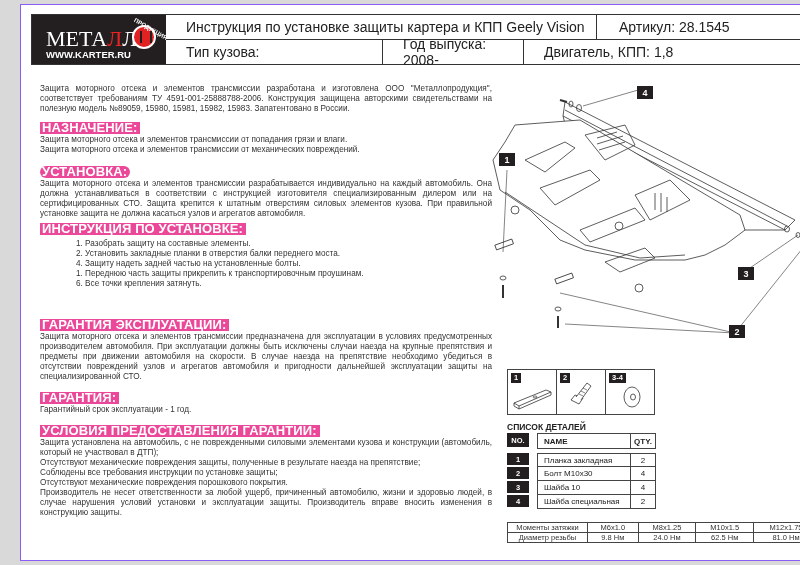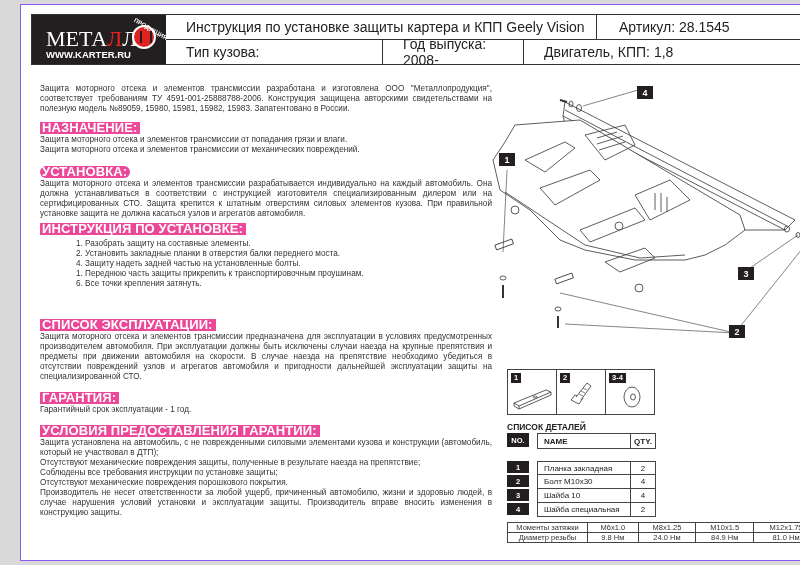--- a/index.html
+++ b/index.html
@@ -37,21 +37,21 @@
     
     .parts-images { position: absolute; left: 486px; top: 364px; width: 148px; height: 46px; border: 1px solid #444; display: flex; }
     .part-img { position: relative; flex: 1; border-right: 1px solid #444; }
     .part-img:last-child { border-right: none; }
     .part-tag { position: absolute; left: 3px; top: 3px; height: 10px; padding: 0 3px; background: #231f20; color: #fff; font-size: 7.5px; font-weight: bold; line-height: 10px; }
     .part-img svg { position: absolute; left: 0; top: 0; }
 
     .parts-title { position: absolute; left: 486px; top: 417px; font-size: 8.5px; font-weight: bold; color: #222; }
     .parts-table { position: absolute; left: 486px; top: 428px; width: 146px; }
     .prow { position: relative; height: 14px; margin-bottom: 0; }
-    .prow.head { height: 16px; margin-bottom: 12px; }
+    .prow.head { height: 16px; margin-bottom: 4px; }
     .pno { position: absolute; left: 0; top: 0; width: 22px; height: 12px; background: #231f20; color: #fff; font-size: 7.5px; font-weight: bold; display: flex; align-items: center; justify-content: center; }
     .prow.head .pno { height: 14px; }
     .pname, .pqty { position: absolute; top: 0; height: 14px; border: 1px solid #444; font-size: 8px; display: flex; align-items: center; }
     .prow.head .pname, .prow.head .pqty { height: 16px; font-weight: bold; border-width: 1px; }
     .pname { left: 30px; width: 93px; padding-left: 6px; border-right: none; }
     .pqty { left: 123px; width: 26px; justify-content: center; }
     .prow + .prow:not(.head) .pname, .prow + .prow:not(.head) .pqty { }
 
     .torque { position: absolute; left: 486px; top: 517px; width: 312px; border-collapse: collapse; font-size: 7.5px; color: #333; }
     .torque td { border: 1px solid #444; text-align: center; height: 10px; line-height: 9px; padding: 0 2px; }
@@ -92,21 +92,21 @@
 
     <div class="sec-title" style="margin-top:4px;">ИНСТРУКЦИЯ ПО УСТАНОВКЕ:</div>
     <div style="margin-top:3px;">
       <span class="list-item">1. Разобрать защиту на составные элементы.</span>
       <span class="list-item">2. Установить закладные планки в отверстия балки переднего моста.</span>
       <span class="list-item">4. Защиту надеть задней частью на установленные болты.</span>
       <span class="list-item">1. Переднюю часть защиты прикрепить к транспортировочным проушинам.</span>
       <span class="list-item">6. Все точки крепления затянуть.</span>
     </div>
 
-    <div class="sec-title" style="margin-top:30px;">СПИСОК ЭКСПЛУАТАЦИИ:</div>
+    <div class="sec-title" style="margin-top:30px;">ГАРАНТИЯ ЭКСПЛУАТАЦИИ:</div>
     <div class="para">Защита моторного отсека и элементов трансмиссии предназначена для эксплуатации в условиях предусмотренных производителем автомобиля. При эксплуатации должны быть исключены случаи наезда на крупные препятствия и предметы при движении автомобиля на скорости. В случае наезда на препятствие необходимо убедиться в отсутствии повреждений узлов и агрегатов автомобиля и пригодности дальнейшей эксплуатации защиты на специализированной СТО.</div>
 
     <div class="sec-title" style="margin-top:10px;">ГАРАНТИЯ:</div>
     <div>Гарантийный срок эксплуатации - 1 год.</div>
 
     <div class="sec-title" style="margin-top:10px;">УСЛОВИЯ ПРЕДОСТАВЛЕНИЯ ГАРАНТИИ:</div>
     <div class="para">Защита установлена на автомобиль, с не поврежденными силовыми элементами кузова и конструкции (автомобиль, который не участвовал в ДТП);</div>
     <div>Отсутствуют механические повреждения защиты, полученные в результате наезда на препятствие;</div>
     <div>Соблюдены все требования инструкции по установке защиты;</div>
     <div>Отсутствуют механические повреждения порошкового покрытия.</div>
@@ -224,18 +224,18 @@
       <td>Моменты затяжки</td>
       <td>M6x1.0</td>
       <td>M8x1.25</td>
       <td>M10x1.5</td>
       <td>M12x1.75</td>
     </tr>
     <tr>
       <td>Диаметр резьбы</td>
       <td>9.8 Нм</td>
       <td>24.0 Нм</td>
-      <td>84.9 Нм</td>
+      <td>62.5 Нм</td>
       <td>81.0 Нм</td>
     </tr>
   </tbody>
     </table>
 </div>
 
 </body></html>

